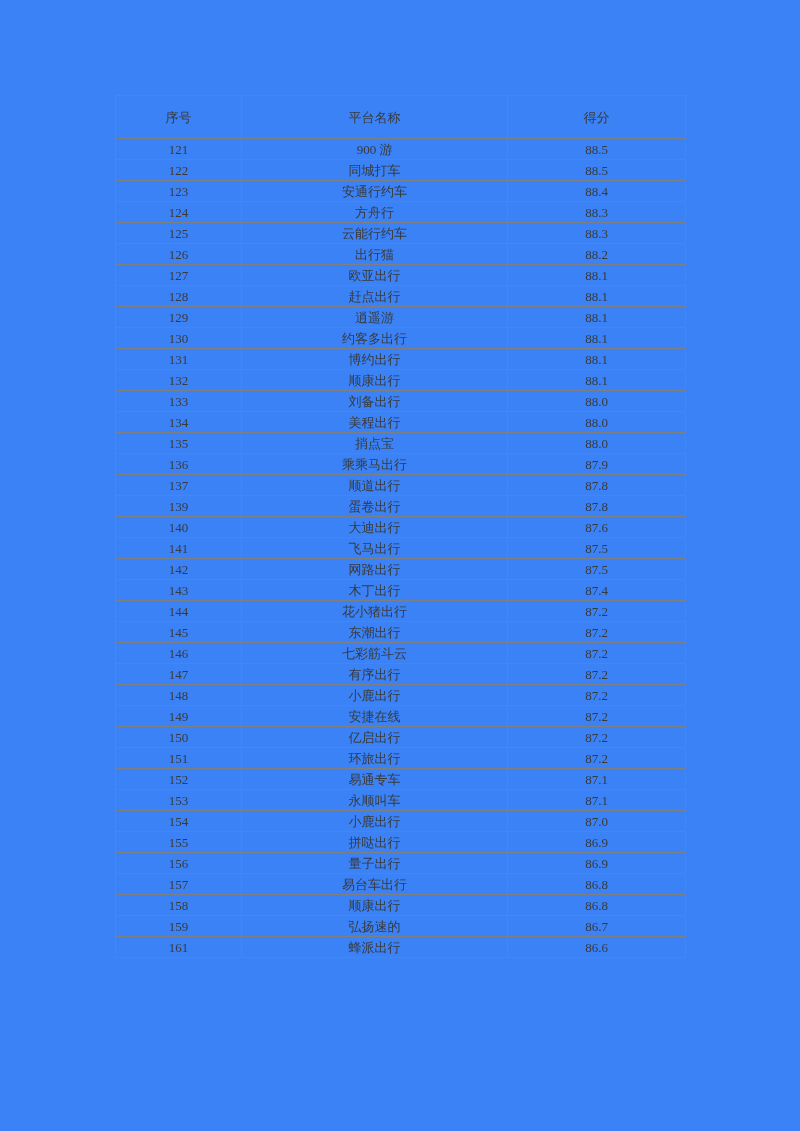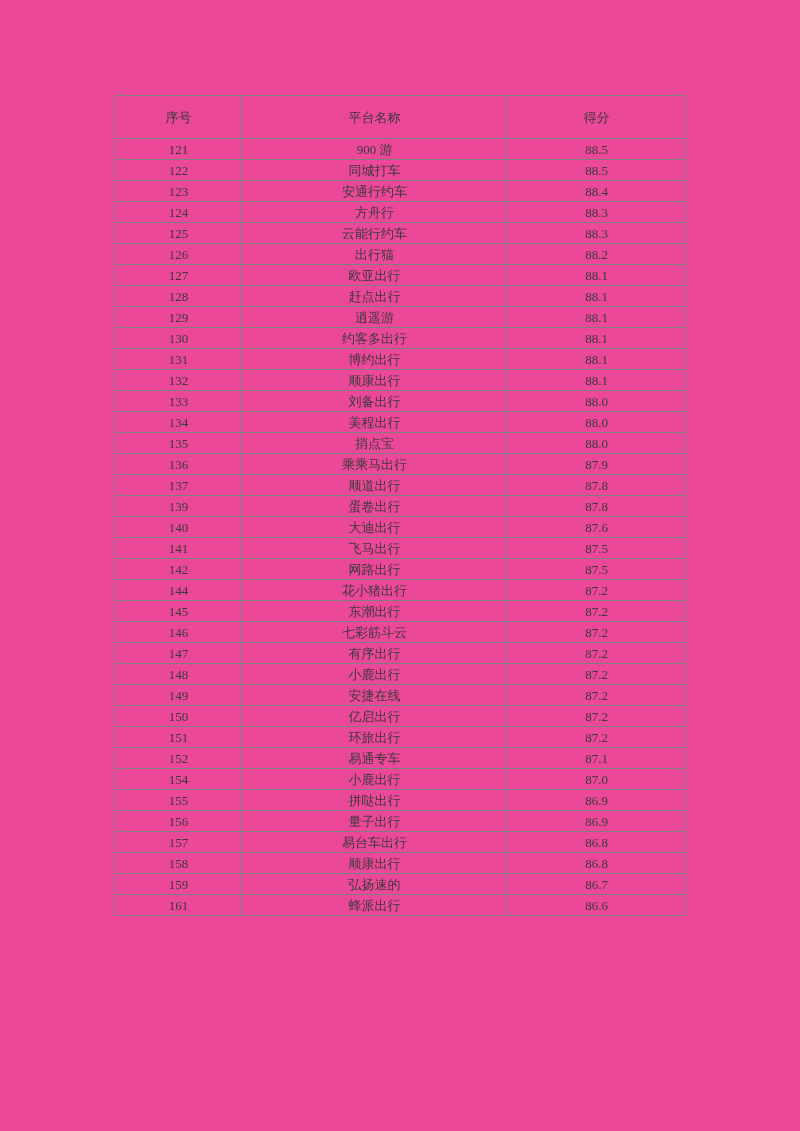--- a/index.html
+++ b/index.html
@@ -4,21 +4,21 @@
 <style>
   html, body {
     margin: 0;
     padding: 0;
     background: #ffffff;
   }
   .page {
     position: relative;
     width: 800px;
     height: 1131px;
-    background: #ec4899;
+    background: #3b82f6;
     font-family: "Liberation Serif", "DejaVu Serif", serif;
     overflow: hidden;
   }
   table.score-table {
     position: absolute;
     left: 115px;
     top: 95px;
     width: 570px;
     border-collapse: collapse;
     table-layout: fixed;
@@ -163,20 +163,25 @@
           <td>141</td>
           <td>飞马出行</td>
           <td>87.5</td>
         </tr>
         <tr>
           <td>142</td>
           <td>网路出行</td>
           <td>87.5</td>
         </tr>
         <tr>
+          <td>143</td>
+          <td>木丁出行</td>
+          <td>87.4</td>
+        </tr>
+        <tr>
           <td>144</td>
           <td>花小猪出行</td>
           <td>87.2</td>
         </tr>
         <tr>
           <td>145</td>
           <td>东潮出行</td>
           <td>87.2</td>
         </tr>
         <tr>
@@ -205,20 +210,25 @@
           <td>87.2</td>
         </tr>
         <tr>
           <td>151</td>
           <td>环旅出行</td>
           <td>87.2</td>
         </tr>
         <tr>
           <td>152</td>
           <td>易通专车</td>
+          <td>87.1</td>
+        </tr>
+        <tr>
+          <td>153</td>
+          <td>永顺叫车</td>
           <td>87.1</td>
         </tr>
         <tr>
           <td>154</td>
           <td>小鹿出行</td>
           <td>87.0</td>
         </tr>
         <tr>
           <td>155</td>
           <td>拼哒出行</td>

